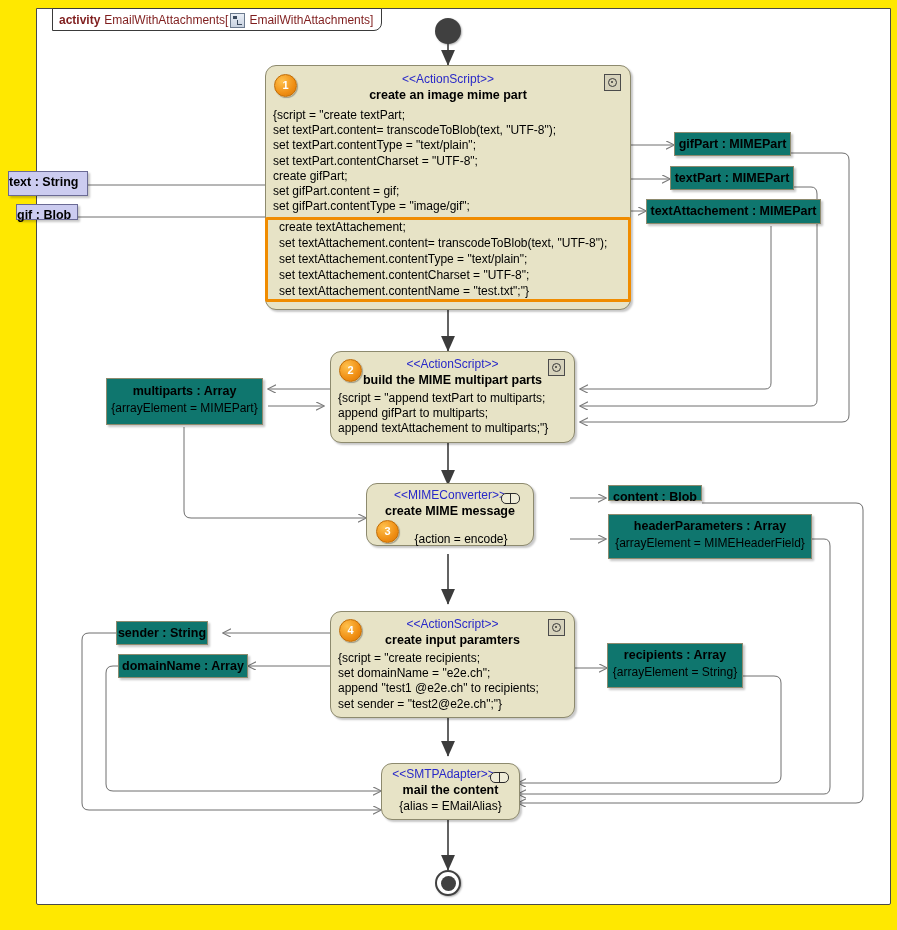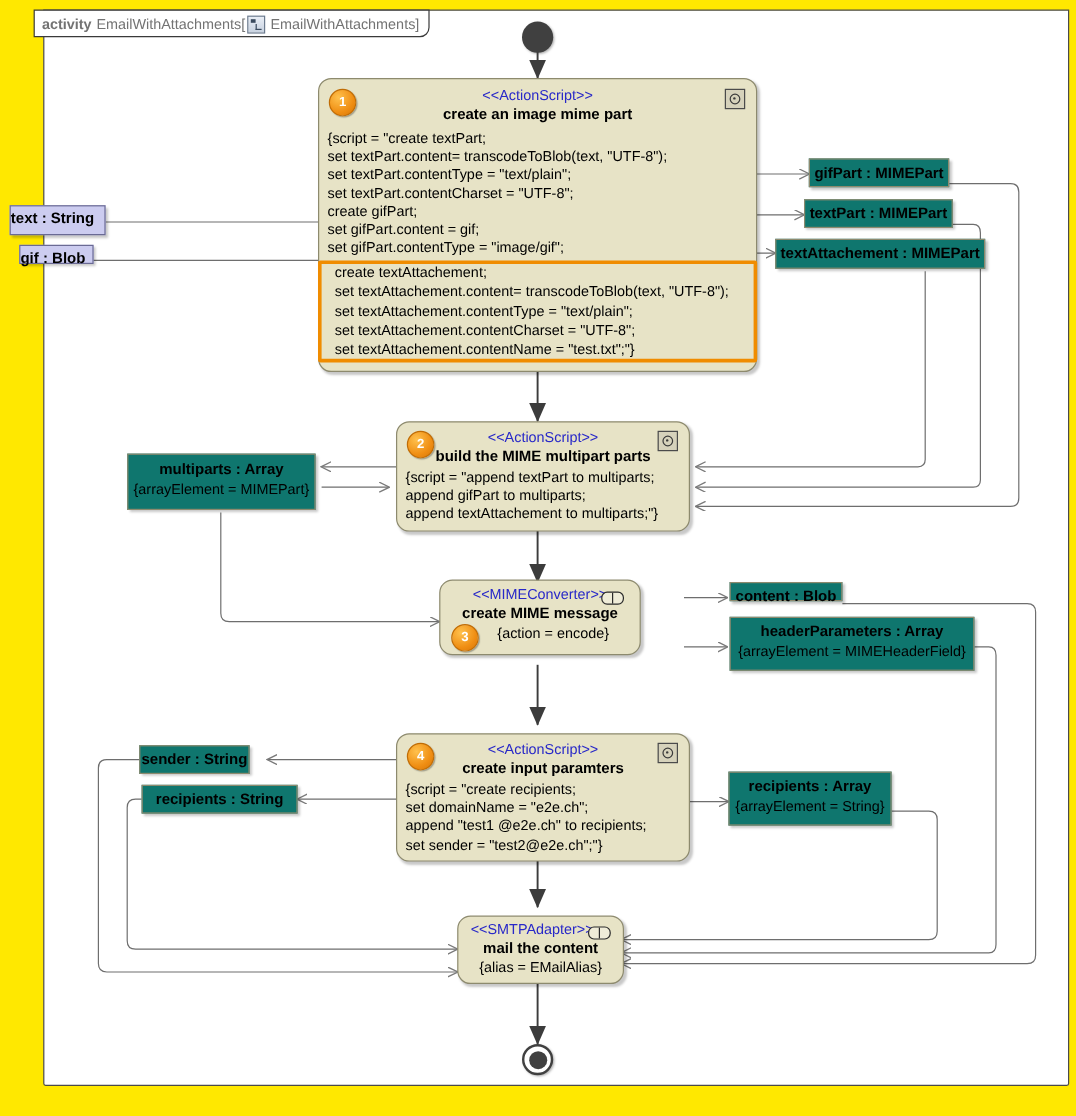--- a/index.html
+++ b/index.html
@@ -10,29 +10,29 @@
     overflow:hidden;
   }
   #canvas{
     position:absolute;left:36px;top:8px;
     width:853px;height:895px;
     background:#ffffff;
     border:1px solid #4a4a4a;
     border-radius:0 0 2px 2px;
   }
   #frame-tab{
-    position:absolute;left:28px;top:8px;
+    position:absolute;left:52px;top:8px;
     height:20px;
     padding:1px 8px 0 6px;
     background:#ffffff;
     border:1px solid #3a3a3a;
     border-bottom:1px solid #3a3a3a;
     border-radius:0 0 8px 0;
     font-size:12px;line-height:19px;
-    color:#737373;white-space:nowrap;
+    color:#7f1d1d;white-space:nowrap;
     z-index:30;
     display:flex;align-items:center;gap:0;
   }
   #frame-tab b{font-weight:bold;margin-right:4px;}
   .tab-icon{
     display:inline-block;width:13px;height:13px;
     margin:0 4px 0 2px;
     background:linear-gradient(#e9eef6,#c8d2e0);
     border:1px solid #6b7a8e;
     position:relative;flex:0 0 auto;
@@ -279,21 +279,21 @@
 <div class="node obj" style="left:106px;top:378px;width:157px;height:47px;z-index:8;">
   <div class="objname" style="margin-top:4px;">multiparts : Array</div>
   <div class="objsub">{arrayElement = MIMEPart}</div>
 </div>
 
 <div class="node act" style="left:366px;top:483px;width:168px;height:63px;z-index:8;">
   <div class="badge" style="left:9px;top:36px;">3</div>
   <div class="pillicon" style="right:13px;top:9px;"></div>
   <div class="stereo" style="margin-top:4px;">&lt;&lt;MIMEConverter&gt;&gt;</div>
   <div class="nname">create MIME message</div>
-  <div class="objsub" style="margin-top:1px;text-align:center;padding-left:22px;">{action = encode}</div>
+  <div class="objsub" style="margin-top:12px;text-align:center;padding-left:22px;">{action = encode}</div>
 </div>
 
 <div class="node obj" style="left:608px;top:485px;width:94px;height:16px;z-index:8;">
   <div class="objname" style="margin-top:3px;">content : Blob</div>
 </div>
 
 <div class="node obj" style="left:608px;top:514px;width:204px;height:45px;z-index:8;">
   <div class="objname" style="margin-top:3px;">headerParameters : Array</div>
   <div class="objsub">{arrayElement = MIMEHeaderField}</div>
 </div>
@@ -306,21 +306,21 @@
   <div class="nbody" style="margin-top:3px;">{script = "create recipients;
 set domainName = "e2e.ch";
 append "test1 @e2e.ch" to recipients;
 set sender = "test2@e2e.ch";"}</div>
 </div>
 
 <div class="node obj" style="left:116px;top:621px;width:92px;height:24px;z-index:8;">
   <div class="objname" style="margin-top:3px;">sender : String</div>
 </div>
 <div class="node obj" style="left:118px;top:654px;width:130px;height:24px;z-index:8;">
-  <div class="objname" style="margin-top:3px;">recipients : String</div>
+  <div class="objname" style="margin-top:3px;">domainName : Array</div>
 </div>
 
 <div class="node obj" style="left:607px;top:643px;width:136px;height:45px;z-index:8;">
   <div class="objname" style="margin-top:3px;">recipients : Array</div>
   <div class="objsub">{arrayElement = String}</div>
 </div>
 
 <div class="node act" style="left:381px;top:763px;width:139px;height:57px;z-index:8;">
   <div class="pillicon" style="right:10px;top:8px;"></div>
   <div class="stereo" style="margin-top:3px;padding-right:14px;">&lt;&lt;SMTPAdapter&gt;&gt;</div>

